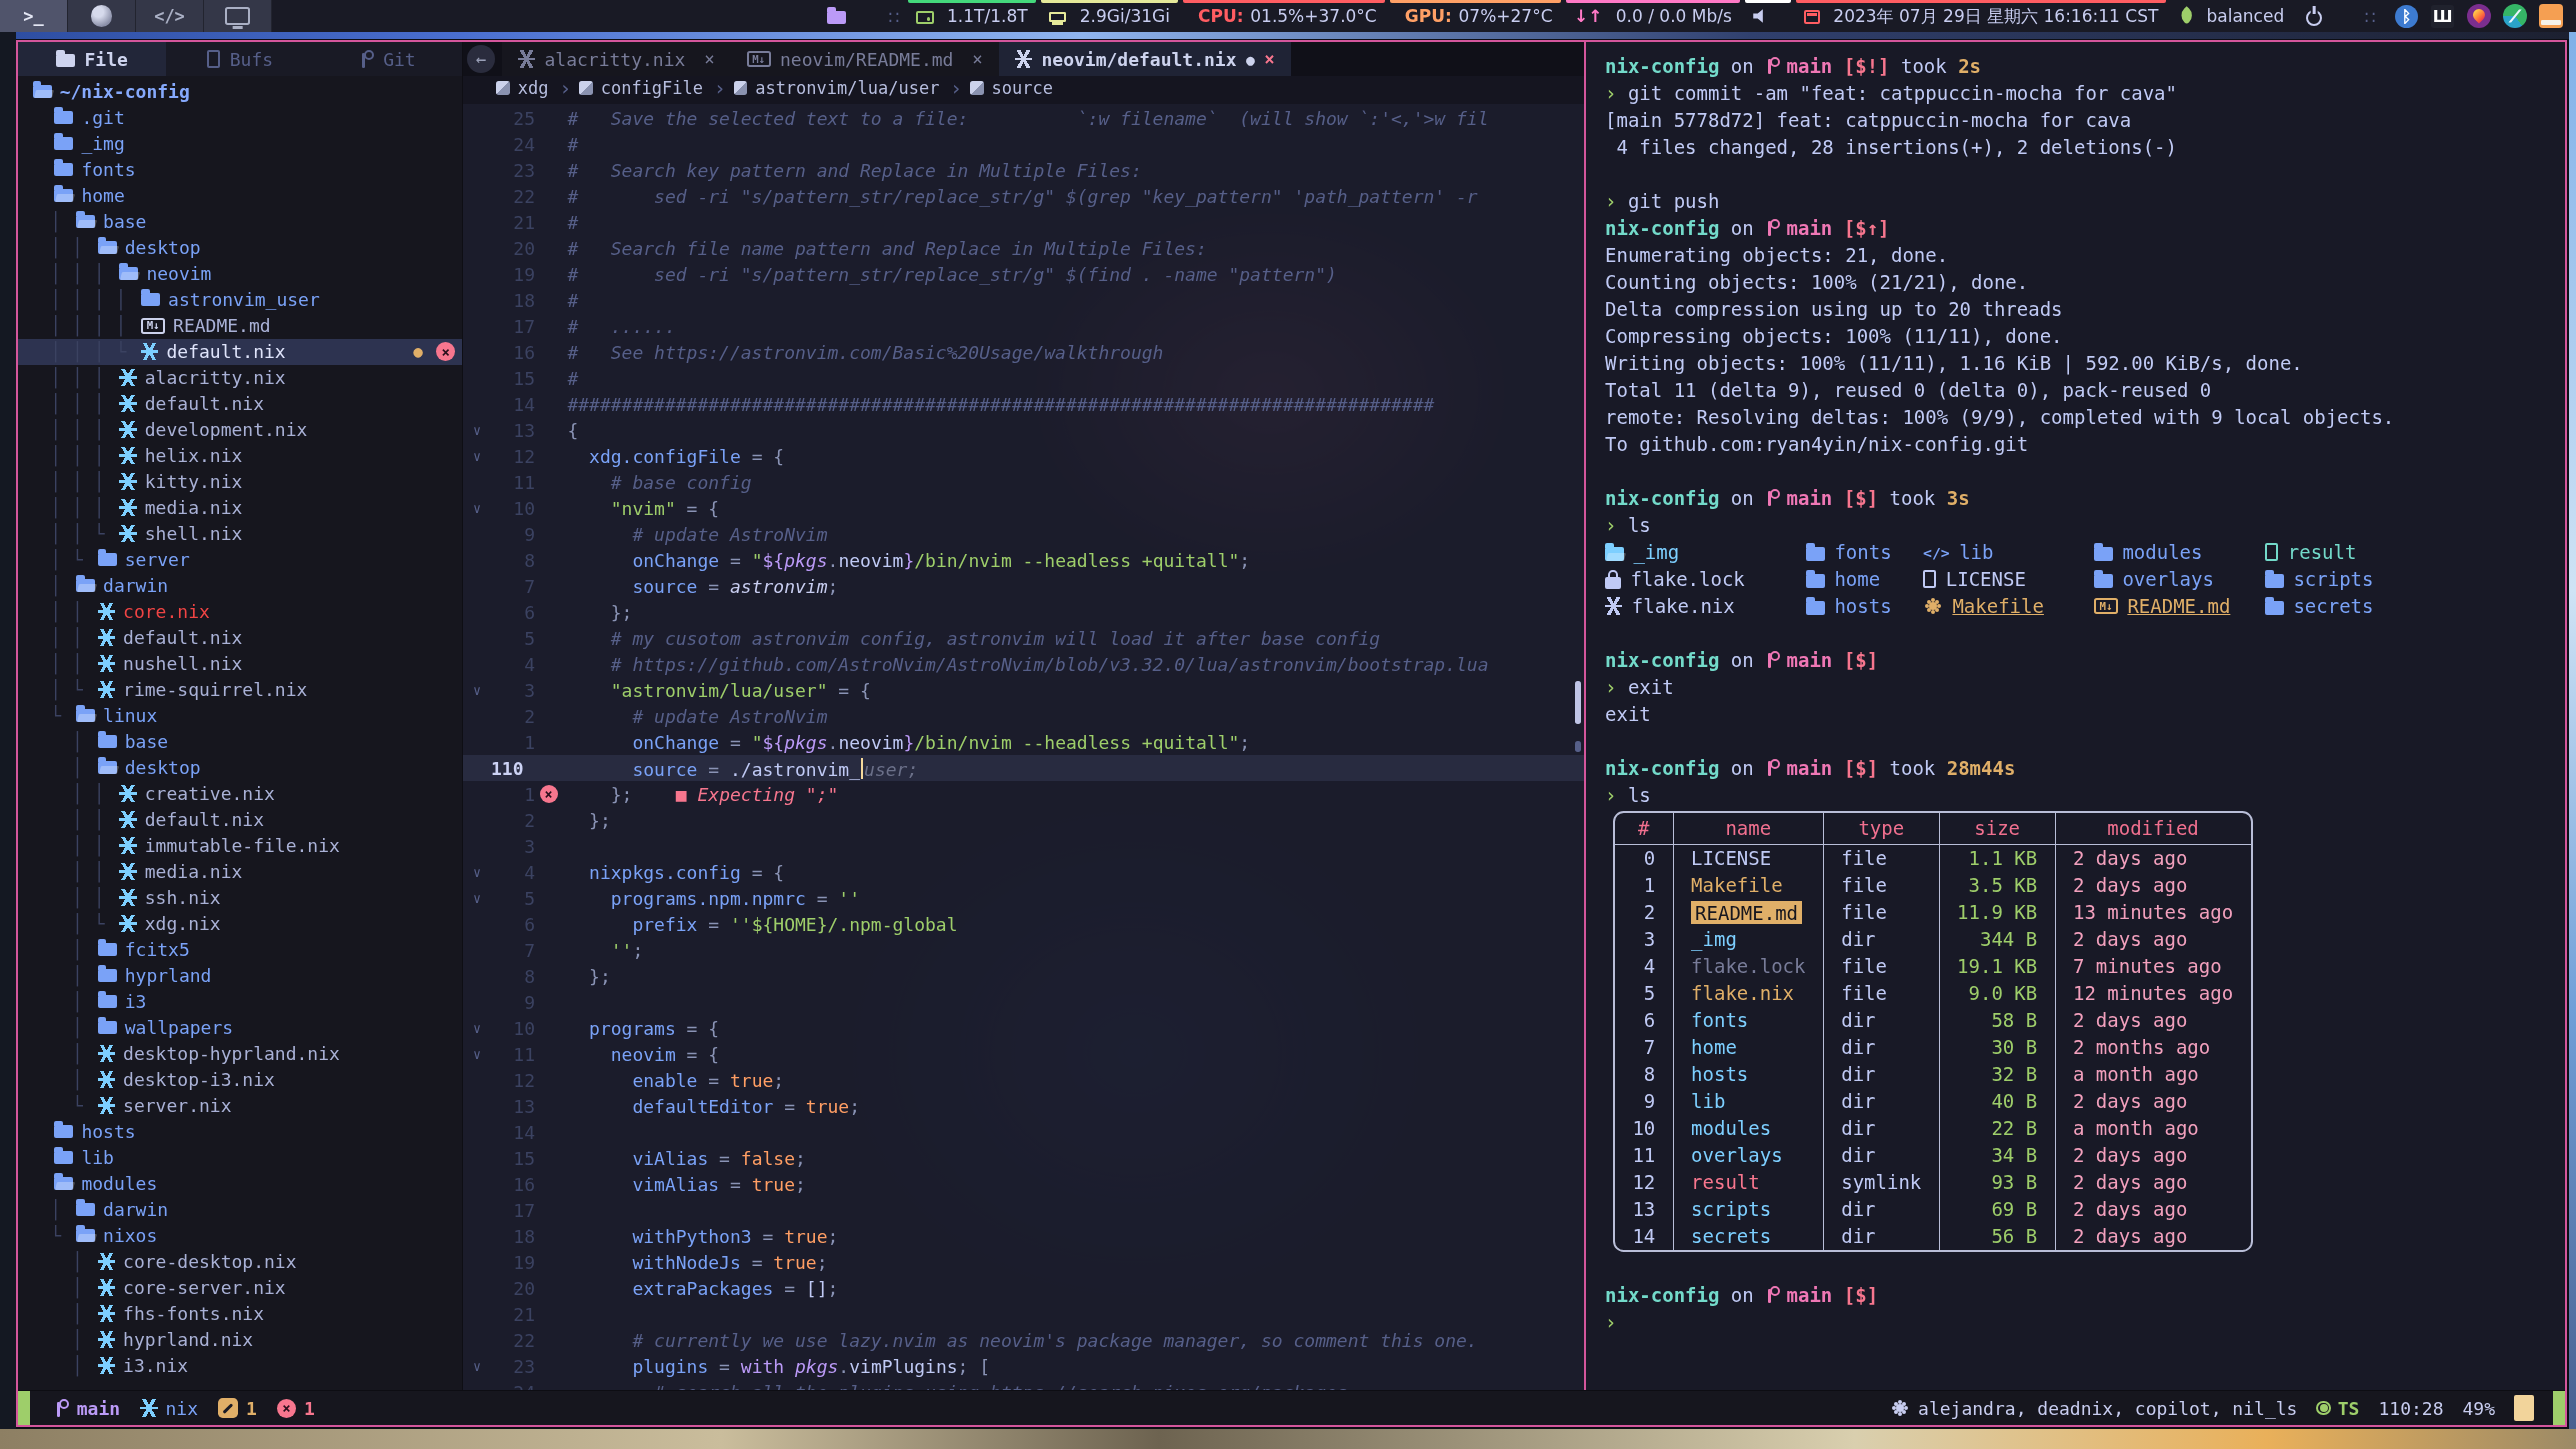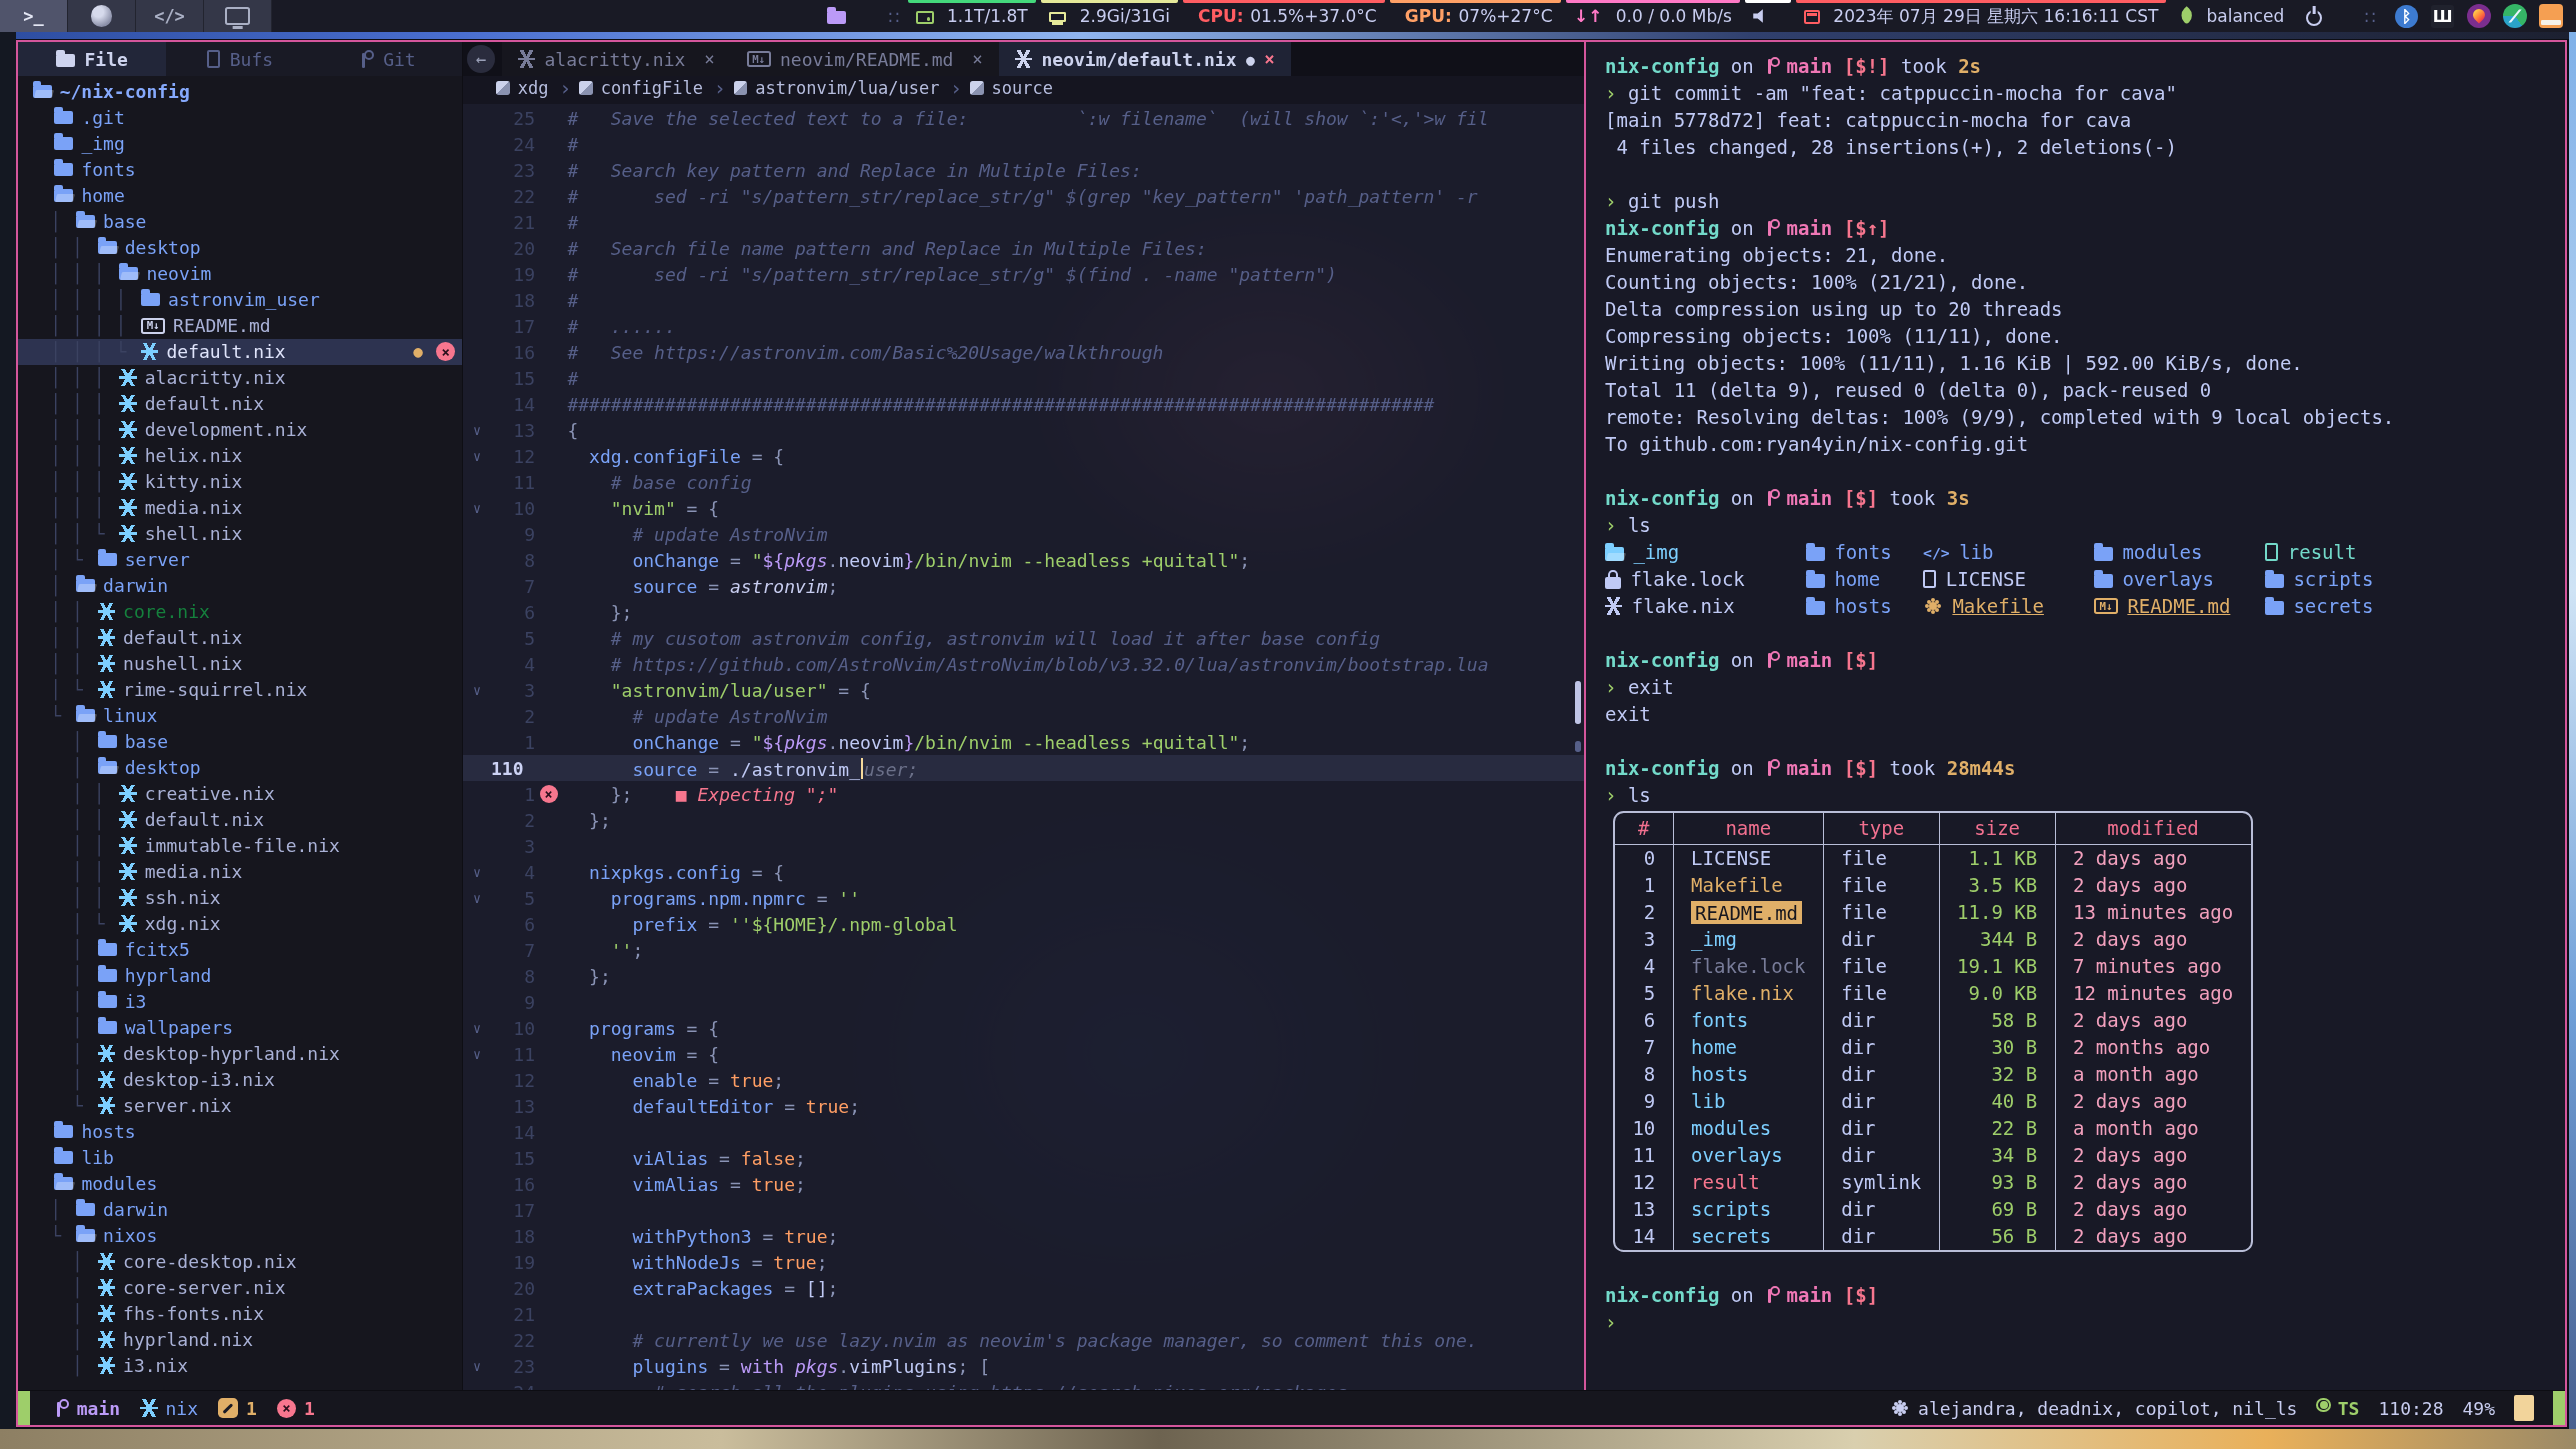--- a/index.html
+++ b/index.html
@@ -163,21 +163,21 @@
   
   .statusline{height:34px;background:#16161e;border-top:1.3px solid #0d0d13;display:flex;align-items:center;font-size:18px;gap:20px;flex:none}
   .slmode{width:12px;height:100%;background:#9ece6a;margin-right:5.4px;flex:none}
   .slitem{display:flex;align-items:center;gap:8px;white-space:nowrap}
   .sl-branch{color:#bb9af7;font-weight:bold}
   .sl-ft{color:#7aa2f7}
   .sl-ft .icon{color:#7dcfff}
   .sl-mod{color:#e0af68;font-weight:bold}
   .sl-err{color:#f7768e;font-weight:bold}
   .sl-right{margin-left:auto;display:flex;align-items:center;gap:19px;color:#c8cdf0}
-  .sl-ts{display:flex;gap:6.7px;color:#9ece6a;font-weight:bold}
+  .sl-ts{display:flex;align-items:center;gap:6.7px;color:#9ece6a;font-weight:bold}
   .ysq{width:20px;height:25.5px;background:#f2d49b;border-radius:2px}
   .gsq{width:12px;height:34px;background:#9ece6a}
 </style>
 </head>
 <body>
 
 <div id="screen">
   <div class="wall-top"></div>
   <div class="wall-bottom"></div>
   <div class="wall-left"></div>
@@ -491,21 +491,21 @@
               <span class="icon ticon i-folder-open" style="color: rgb(122, 162, 247);"></span>
               <span class="tlabel" style="color: rgb(122, 162, 247);">darwin</span>
               <span class="tbadges">
                 <span class="tdot" style="visibility: hidden;">●</span>
                 <span class="icon i-errx" style="visibility: hidden;"></span>
               </span>
             </div>
             <div class="trow">
               <span class="guide">  │ │ </span>
               <span class="icon ticon i-snow" style="color: rgb(125, 207, 255);"></span>
-              <span class="tlabel" style="color: #15803d;">core.nix</span>
+              <span class="tlabel" style="color: #ef4444;">core.nix</span>
               <span class="tbadges">
                 <span class="tdot" style="visibility: hidden;">●</span>
                 <span class="icon i-errx" style="visibility: hidden;"></span>
               </span>
             </div>
             <div class="trow">
               <span class="guide">  │ │ </span>
               <span class="icon ticon i-snow" style="color: rgb(125, 207, 255);"></span>
               <span class="tlabel" style="color: rgb(169, 177, 214);">default.nix</span>
               <span class="tbadges">

